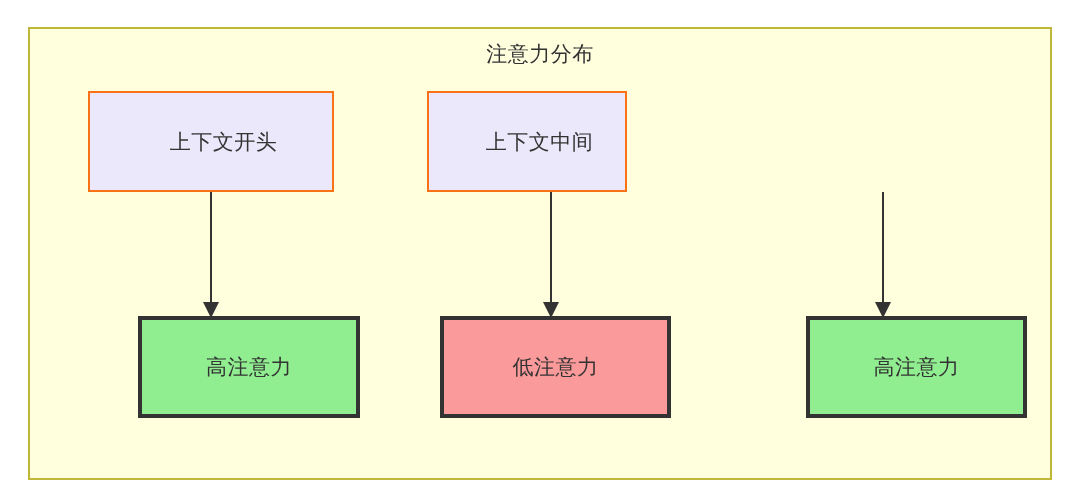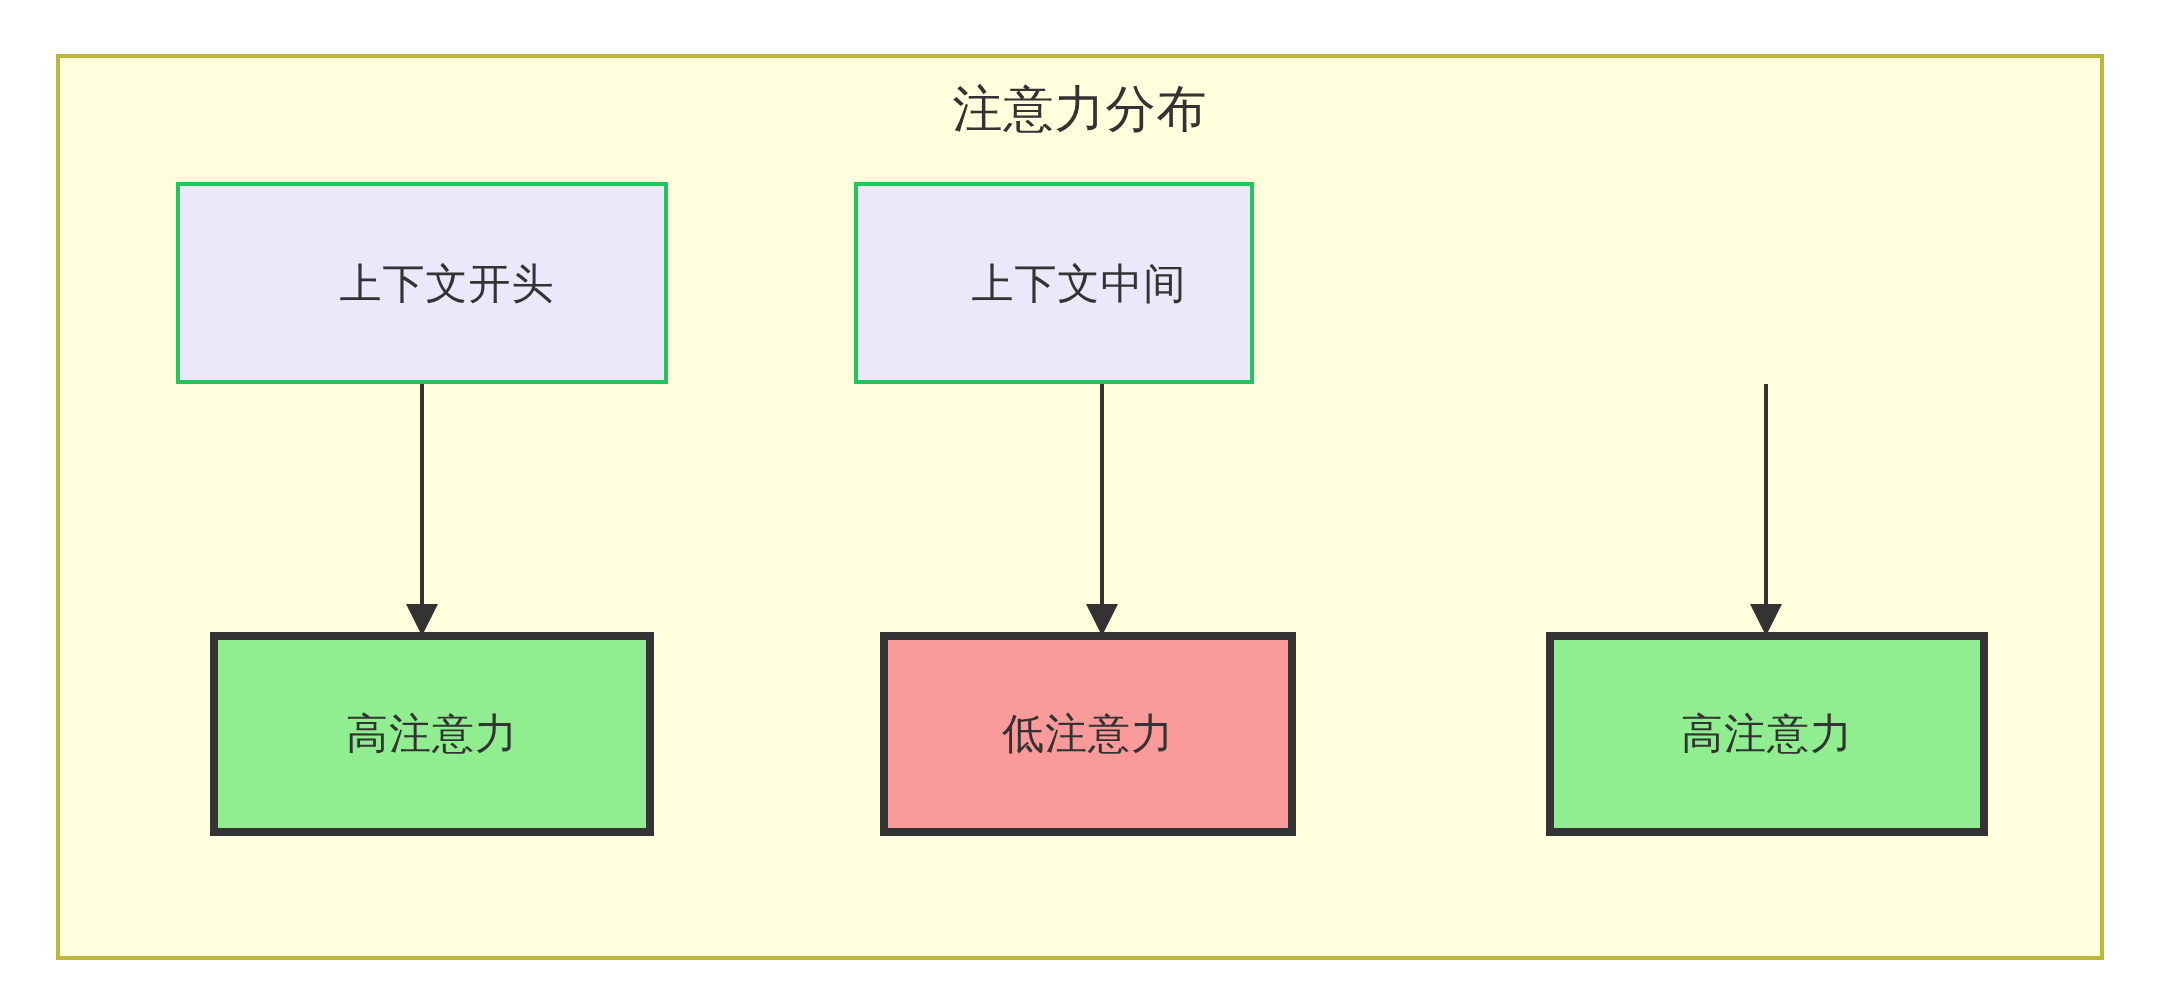--- a/index.html
+++ b/index.html
@@ -32,67 +32,68 @@
     border: 2px solid #bfb73a;
     box-sizing: border-box;
   }
 
   .subgraph-title {
     position: absolute;
     left: 0;
     right: 0;
     top: 14px;
     text-align: center;
-    font-size: 25px;
+    font-size: 21px;
     color: #333333;
     letter-spacing: 0.5px;
     line-height: 1;
   }
 
   
   .node {
     position: absolute;
     box-sizing: border-box;
     display: flex;
     align-items: center;
     justify-content: center;
     font-size: 21px;
     color: #333333;
     letter-spacing: 0.5px;
     text-align: center;
   }
 
   .node-source {
     background: #ebe8fb;
-    border: 2px solid #22c55e;
+    border: 2px solid #f97316;
     height: 101px;
     padding-left: 25px;
   }
 
   .node-result {
     height: 102px;
     border: 4px solid #333333;
   }
 
   .fill-high {
     background: #90ee90;
+    margin-left: 33px;
   }
 
   .fill-low {
     background: #fa9a9a;
   }
 
   
   .col1-top { left: 88px;  top: 91px; width: 246px; }
   .col2-top { left: 427px; top: 91px; width: 200px; }
   .col3-top { left: 760px; top: 91px; width: 246px; }
 
   
   .col1-bot { left: 105px; top: 316px; width: 222px; }
-  .col2-bot { left: 440px; top: 316px; width: 208px; }
+  .col2-bot { left: 440px; top: 316px; width: 231px; }
   .col3-bot { left: 773px; top: 316px; width: 221px; }
 
   
   .edge {
     position: absolute;
     top: 192px;
     width: 20px;
     height: 126px;
   }
   .edge1 { left: 201px; }

